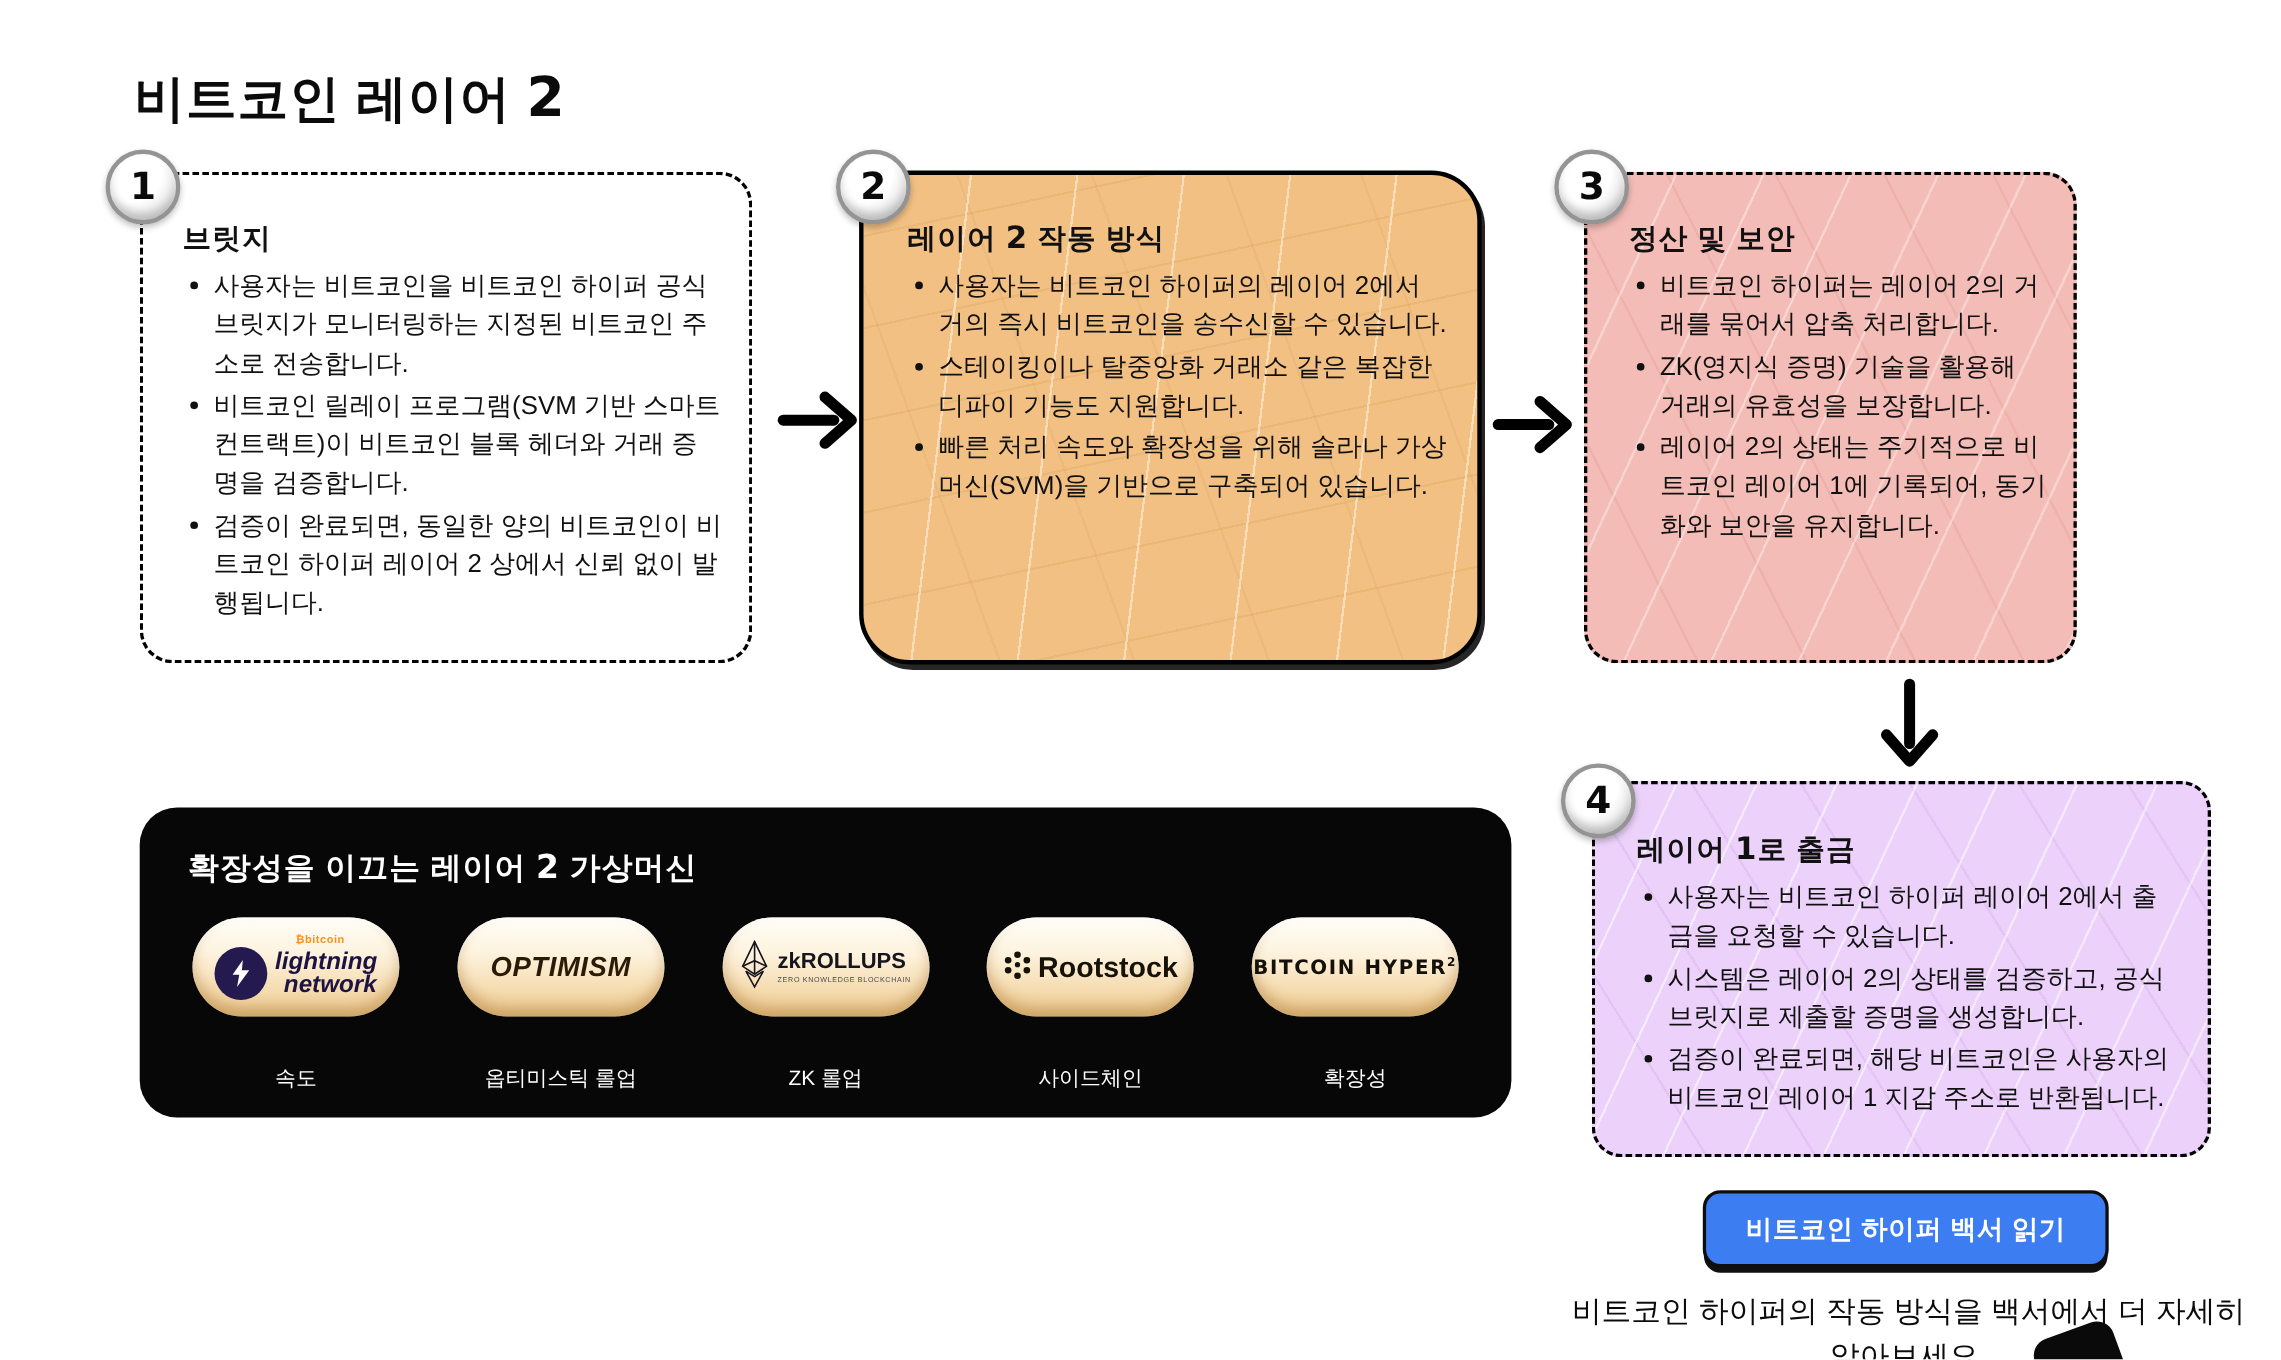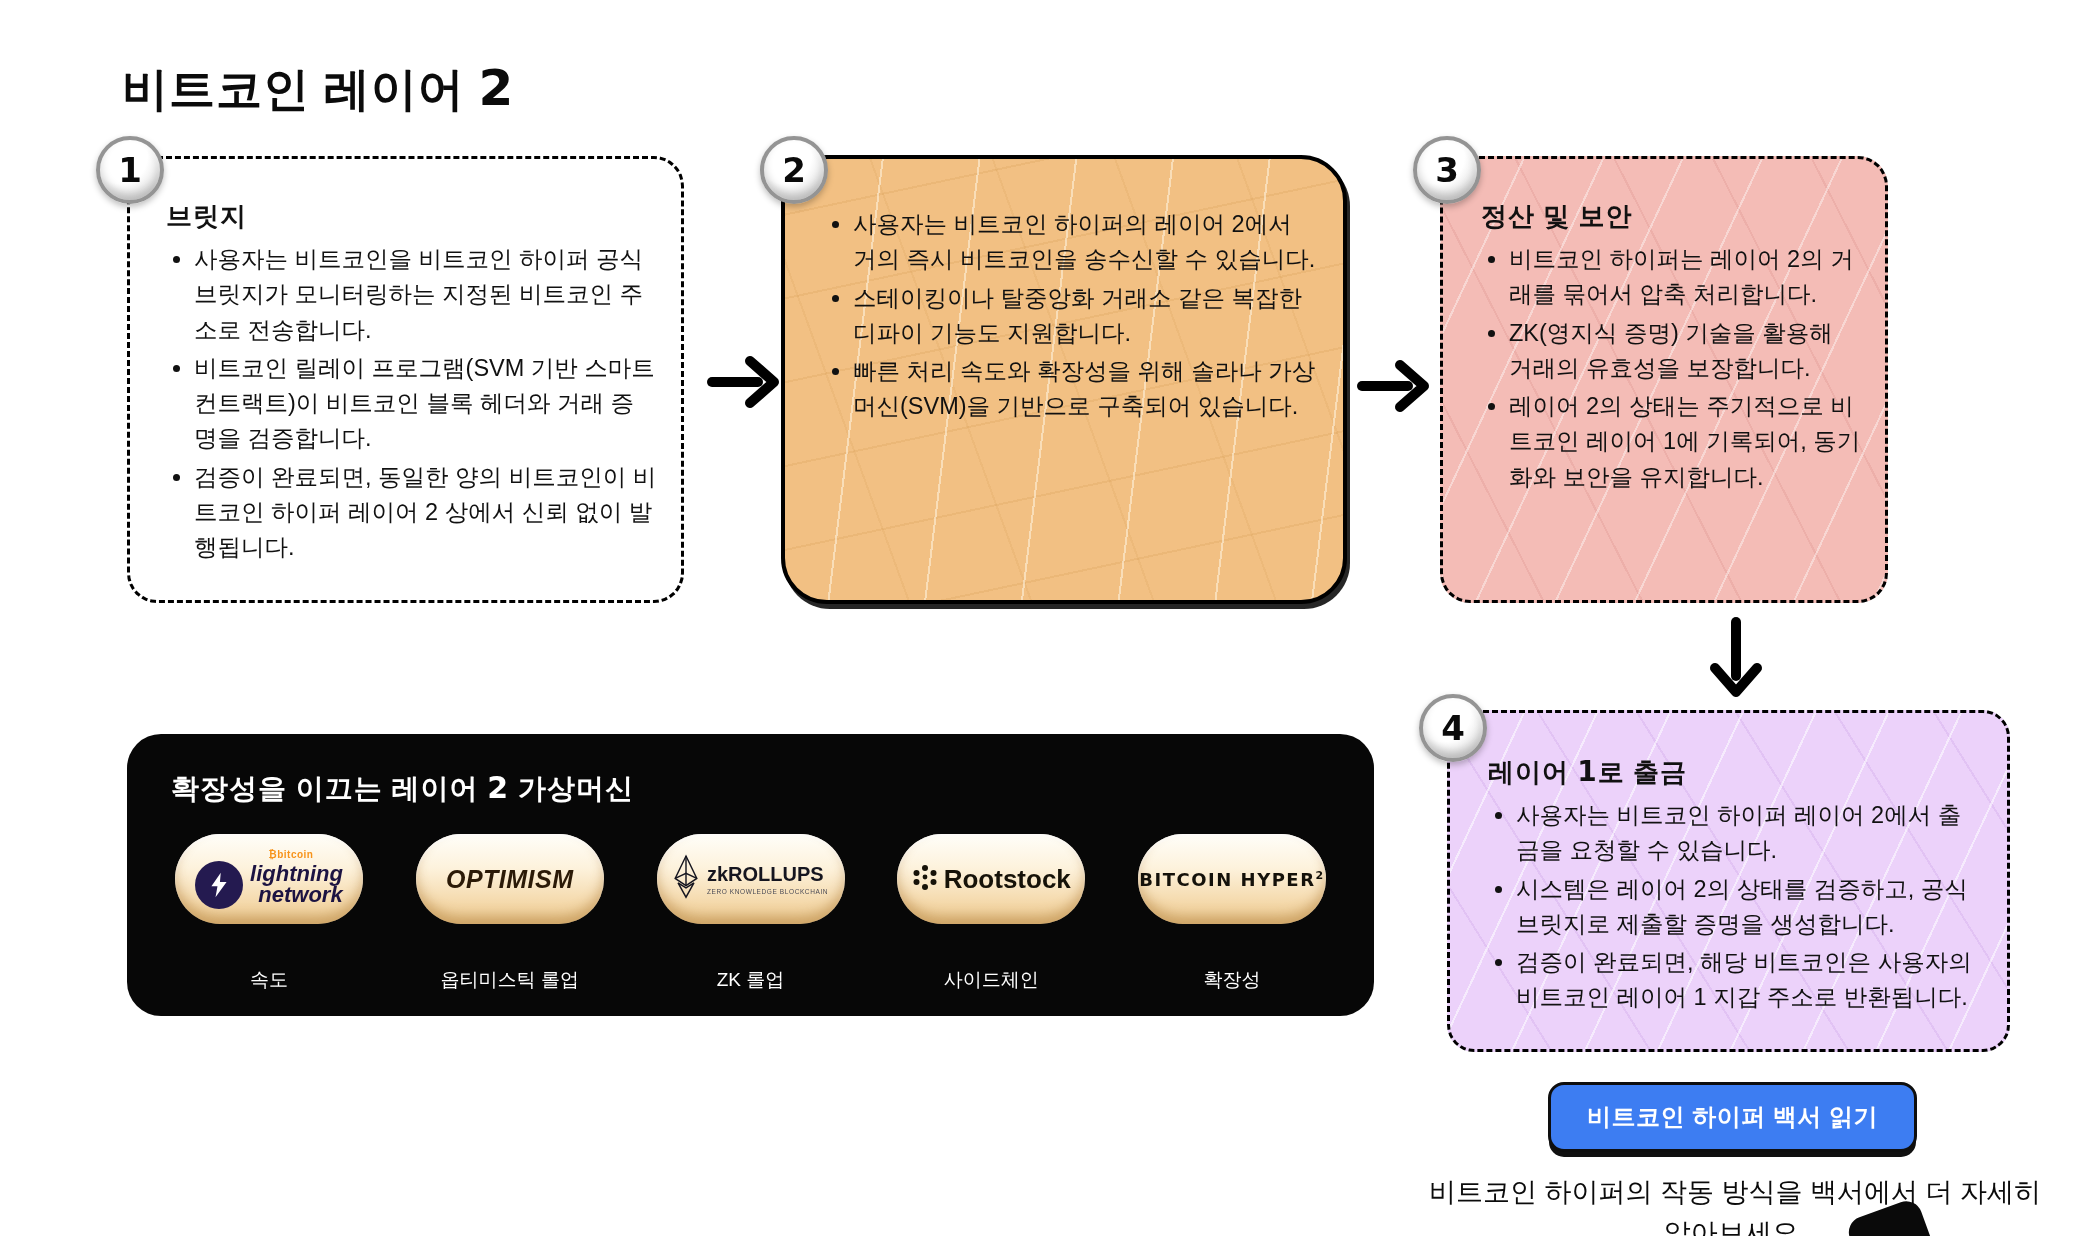--- a/index.html
+++ b/index.html
@@ -60,21 +60,21 @@
   .logo-col{display:flex;flex-direction:column;align-items:center;width:196px;gap:28px;}
   .pill{width:188px;height:90px;border-radius:46px;box-sizing:border-box;display:flex;flex-direction:column;align-items:center;justify-content:center;
         background:linear-gradient(180deg,#fffef9 0%,#fdf2dc 38%,#f4d8a9 78%,#eccb93 100%);
         box-shadow:inset 0 -8px 12px rgba(168,116,44,.45),inset 0 2px 3px #fff;}
   .pill-label{margin-top:15px;color:#fff;font-weight:400;font-size:19px;text-align:center;white-space:nowrap;}
 
   
   .ln-top{font-size:10px;font-weight:700;color:#f7931a;align-self:center;margin:0 0 1px 44px;letter-spacing:.5px;}
   .ln-row{display:flex;align-items:center;gap:7px;}
   .ln-circle{width:48px;height:48px;border-radius:50%;background:#241a50;display:flex;align-items:center;justify-content:center;}
-  .ln-text{display:flex;flex-direction:column;font-style:italic;font-weight:800;font-size:22px;line-height:.95;color:#1c1342;align-items:center;}
+  .ln-text{display:flex;flex-direction:column;font-style:italic;font-weight:800;font-size:22px;line-height:.95;color:#1c1342;}
   .ln-text span:last-child{margin-left:8px;}
 
   
   .op-text{font-style:italic;font-weight:800;font-size:25px;letter-spacing:.5px;color:#2b1a07;}
 
   
   .zk-row{display:flex;align-items:center;gap:8px;}
   .zk-col{display:flex;flex-direction:column;}
   .zk-main{font-weight:700;font-size:20px;color:#15151f;}
   .zk-sub{font-size:6.5px;letter-spacing:.6px;color:#4a4a55;margin-top:2px;}
@@ -118,20 +118,21 @@
   </div>
 
   <div class="arrow arrow-1">
     <svg width="78" height="64" viewBox="0 0 78 64">
         <path d="M6 32 H52" stroke="#000" stroke-width="10" stroke-linecap="round" fill="none"></path>
         <path d="M44 11 L68 32 L44 53" stroke="#000" stroke-width="10" stroke-linecap="round" stroke-linejoin="round" fill="none"></path>
       </svg>
   </div>
 
   <div class="step-box box2">
+    <div class="box-title"><span>레이어 </span><span class="num">2</span><span> 작동 방식</span></div>
     <ul>
       <li>사용자는 비트코인 하이퍼의 레이어 2에서 거의 즉시 비트코인을 송수신할 수 있습니다.</li>
       <li>스테이킹이나 탈중앙화 거래소 같은 복잡한 디파이 기능도 지원합니다.</li>
       <li>빠른 처리 속도와 확장성을 위해 솔라나 가상머신(SVM)을 기반으로 구축되어 있습니다.</li>
     </ul>
   </div>
 
   <div class="arrow arrow-2">
     <svg width="78" height="64" viewBox="0 0 78 64">
         <path d="M6 32 H52" stroke="#000" stroke-width="10" stroke-linecap="round" fill="none"></path>

